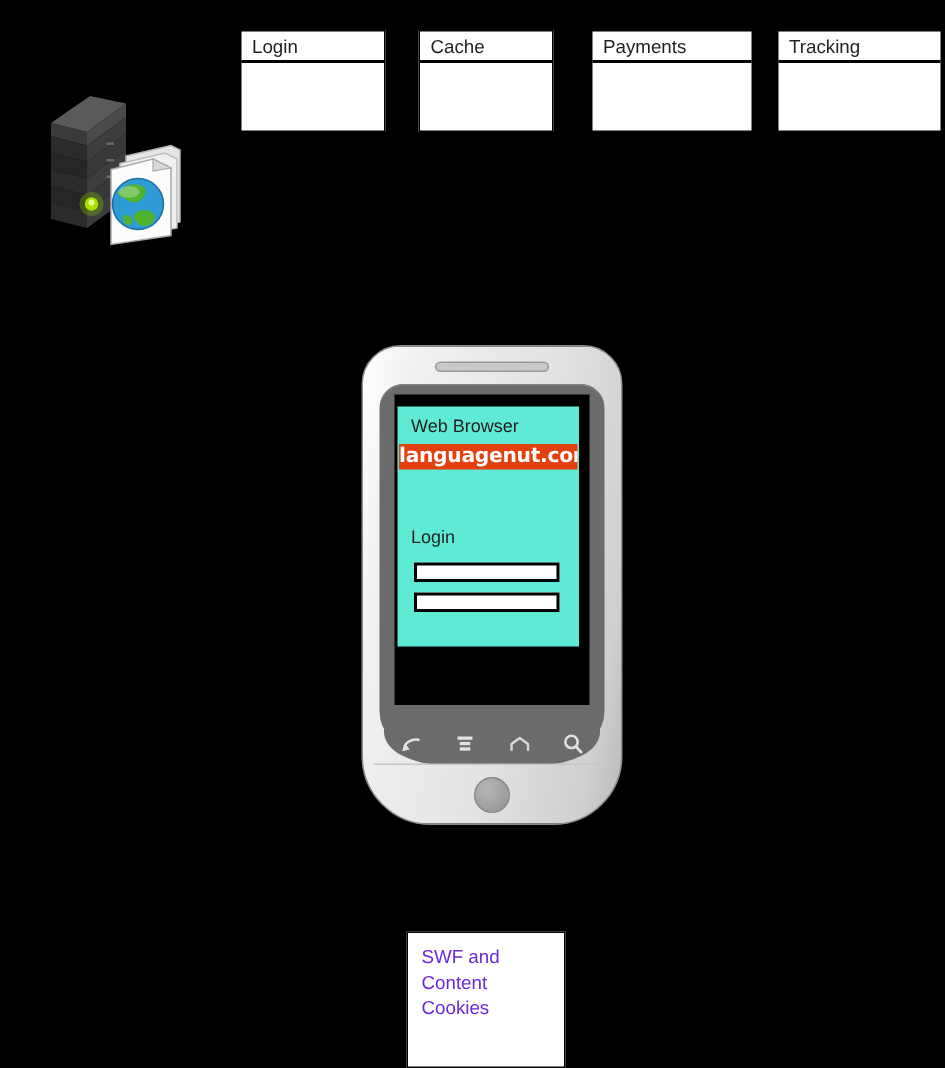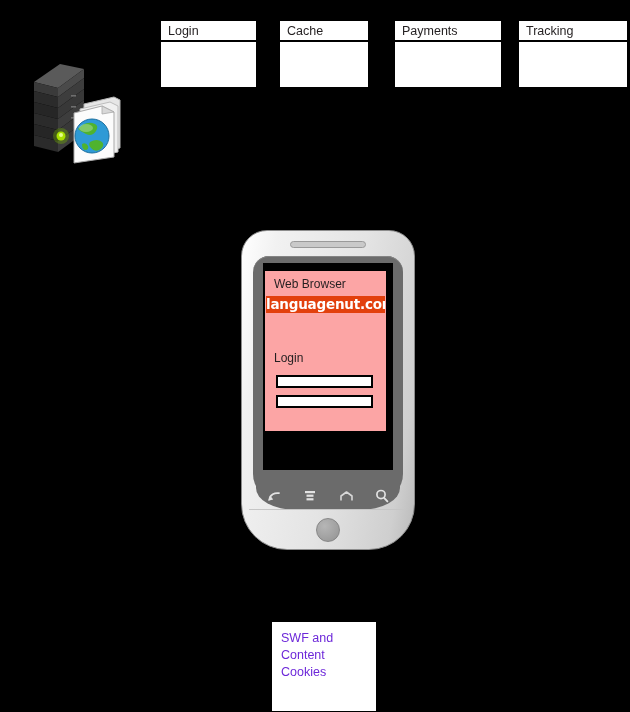--- a/index.html
+++ b/index.html
@@ -105,21 +105,21 @@
     height: 207px;
     background: #000000;
     box-sizing: border-box;
   }
   #phone-screen {
     position: absolute;
     left: 24px;
     top: 41px;
     width: 121px;
     height: 160px;
-    background: #fca5a5;
+    background: #5eead4;
     box-sizing: border-box;
     overflow: hidden;
   }
   #browser-title {
     font-size: 12px;
     color: #231f20;
     padding: 6px 0 0 9px;
     line-height: 15px;
   }
   #site-logo {

